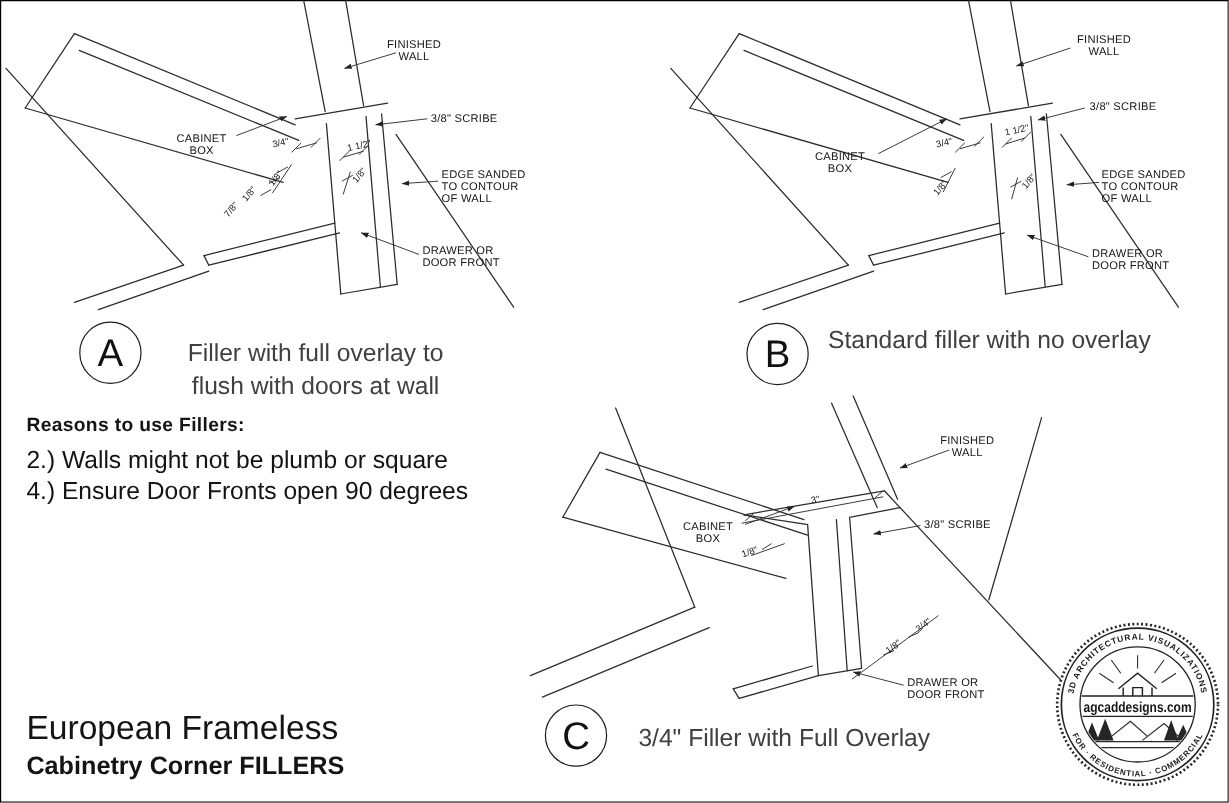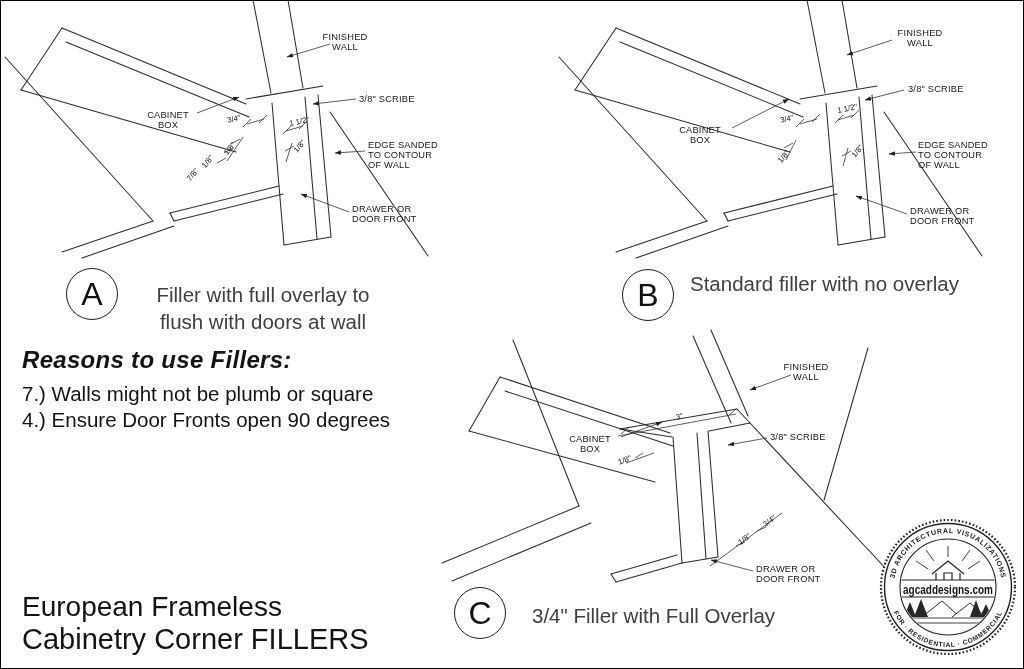--- a/index.html
+++ b/index.html
@@ -16,26 +16,26 @@
 
   .letter-circle {
     position:absolute; width:52px; height:52px; border:1.7px solid #1e1e1e;
     border-radius:50%; display:flex; align-items:center; justify-content:center;
     font-size:32px; color:#111; background:#fff;
   }
   .caption { position:absolute; font-size:20.5px; color:#404040; line-height:27px; }
   .caption.center { text-align:center; white-space:pre-line; width:260px; }
 
   .reasons { position:absolute; left:22px; top:346px; width:470px; }
-  .reasons-heading { font-size:24px; font-weight:bold; letter-spacing:0.3px; margin-bottom:7px;font-style:italic; }
+  .reasons-heading { font-size:16px; font-weight:bold; letter-spacing:0.3px; margin-bottom:7px; }
   .reason-item { font-size:20.5px; line-height:25.5px; }
 
   .title-block { position:absolute; left:22px; top:591px; }
   .title-line1 { font-size:28px; font-weight:normal; line-height:32px; }
-  .title-line2 { font-size:29px; font-weight:normal; line-height:32px;text-align:right; }
+  .title-line2 { font-size:21px; font-weight:bold; line-height:32px;text-align:right; }
 
   .logo-svg { position:absolute; left:878px; top:517px; }
 </style>
 </head>
 <body>
 
 <div class="canvas">
 
   <svg class="diagram" style="left:0;top:0" width="470" height="258" viewBox="0 0 470 258">
     <defs>
@@ -245,21 +245,21 @@
   </div>
   <div class="caption" style="left:690px;top:270px">Standard filler with no overlay</div>
 
   <div class="letter-circle" style="left:454px;top:587px">
     <span>C</span>
   </div>
   <div class="caption" style="left:532px;top:602px">3/4" Filler with Full Overlay</div>
 
   <div class="reasons">
     <div class="reasons-heading">Reasons to use Fillers:</div>
-    <div class="reason-item">7.) Walls might not be plumb or square</div>
+    <div class="reason-item">2.) Walls might not be plumb or square</div>
     <div class="reason-item">4.) Ensure Door Fronts open 90 degrees</div>
   </div>
 
   <div class="title-block">
     <div class="title-line1">European Frameless</div>
     <div class="title-line2">Cabinetry Corner FILLERS</div>
   </div>
 
   <svg class="logo-svg" width="140" height="140" viewBox="0 0 140 140">
     <defs>

